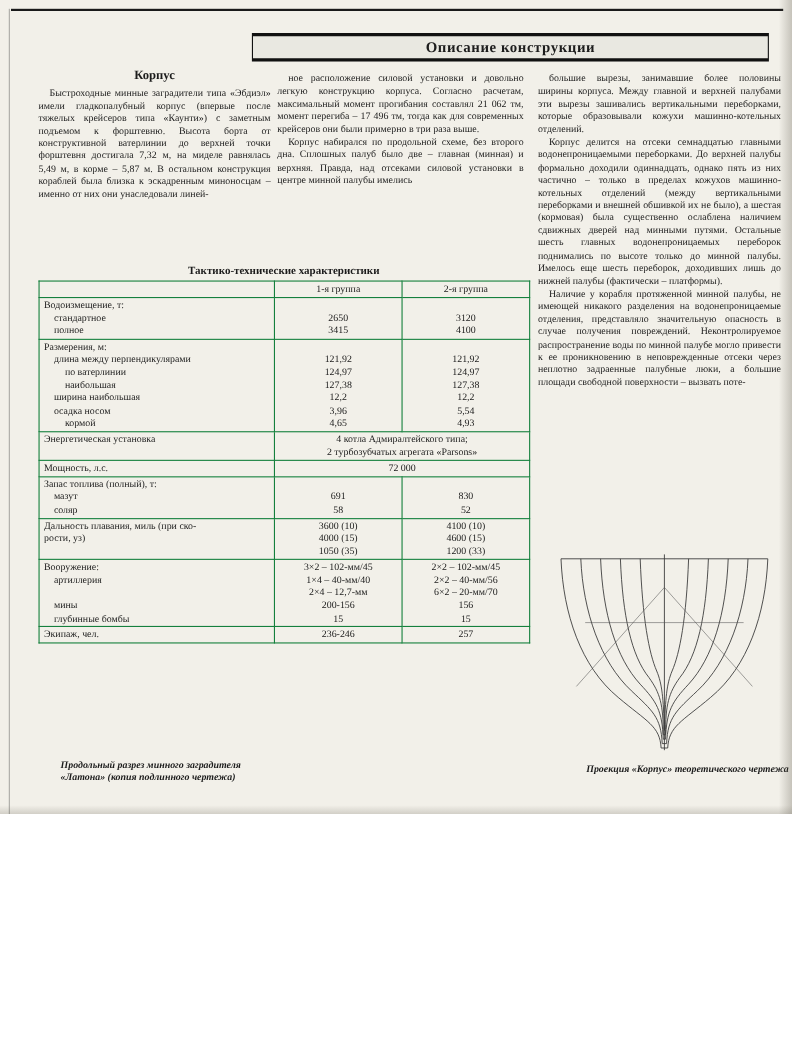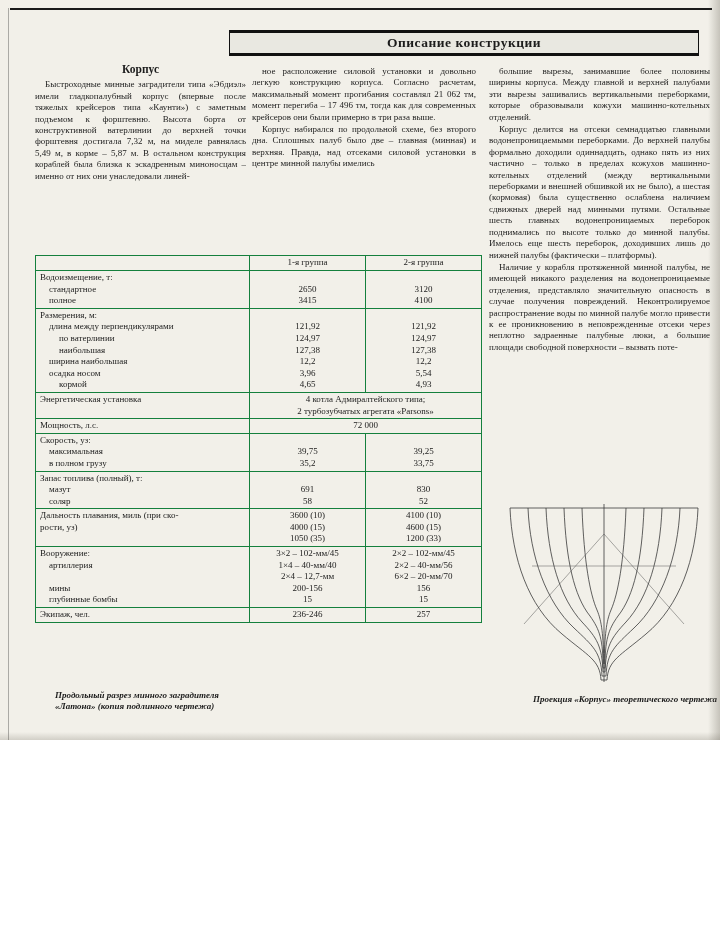--- a/index.html
+++ b/index.html
@@ -89,20 +89,21 @@
   </div>
 
   <div class="col col3">
     <div>
         <p class="para">большие вырезы, занимавшие более половины ширины корпуса. Между главной и верхней палубами эти вырезы зашивались вертикальными переборками, которые образовывали кожухи машинно-котельных отделений.</p>
         <p class="para">Корпус делится на отсеки семнадцатью главными водонепроницаемыми переборками. До верхней палубы формально доходили одиннадцать, однако пять из них частично – только в пределах кожухов машинно-котельных отделений (между вертикальными переборками и внешней обшивкой их не было), а шестая (кормовая) была существенно ослаблена наличием сдвижных дверей над минными путями. Остальные шесть главных водонепроницаемых переборок поднимались по высоте только до минной палубы. Имелось еще шесть переборок, доходивших лишь до нижней палубы (фактически – платформы).</p>
         <p class="para">Наличие у корабля протяженной минной палубы, не имеющей никакого разделения на водонепроницаемые отделения, представляло значительную опасность в случае получения повреждений. Неконтролируемое распространение воды по минной палубе могло привести к ее проникновению в неповрежденные отсеки через неплотно задраенные палубные люки, а большие площади свободной поверхности – вызвать поте-</p>
       </div>
   </div>
 
+  <div class="table-title">Тактико-технические характеристики</div>
 
   <div class="spec-wrap">
     <table class="spec">
       <colgroup>
           <col class="c-lbl">
           <col class="c-v">
           <col class="c-v">
         </colgroup>
       <thead>
         <tr>
@@ -166,37 +167,20 @@
               <div class="ln">4 котла Адмиралтейского типа;</div>
               <div class="ln">2 турбозубчатых агрегата «Parsons»</div>
             </td>
           </tr>
           <tr>
             <td class="lbl">
               <div class="ln">Мощность, л.с.</div>
             </td>
             <td class="val" colspan="2">
               <div class="ln">72 000</div>
-            </td>
-          </tr>
-          <tr>
-            <td class="lbl">
-              <div class="ln">Скорость, уз:</div>
-              <div class="ln ind1">максимальная</div>
-              <div class="ln ind1">в полном грузу</div>
-            </td>
-            <td class="val">
-              <div class="ln"></div>
-              <div class="ln">39,75</div>
-              <div class="ln">35,2</div>
-            </td>
-            <td class="val">
-              <div class="ln"></div>
-              <div class="ln">39,25</div>
-              <div class="ln">33,75</div>
             </td>
           </tr>
           <tr>
             <td class="lbl">
               <div class="ln">Запас топлива (полный), т:</div>
               <div class="ln ind1">мазут</div>
               <div class="ln ind1">соляр</div>
             </td>
             <td class="val">
               <div class="ln"></div>

